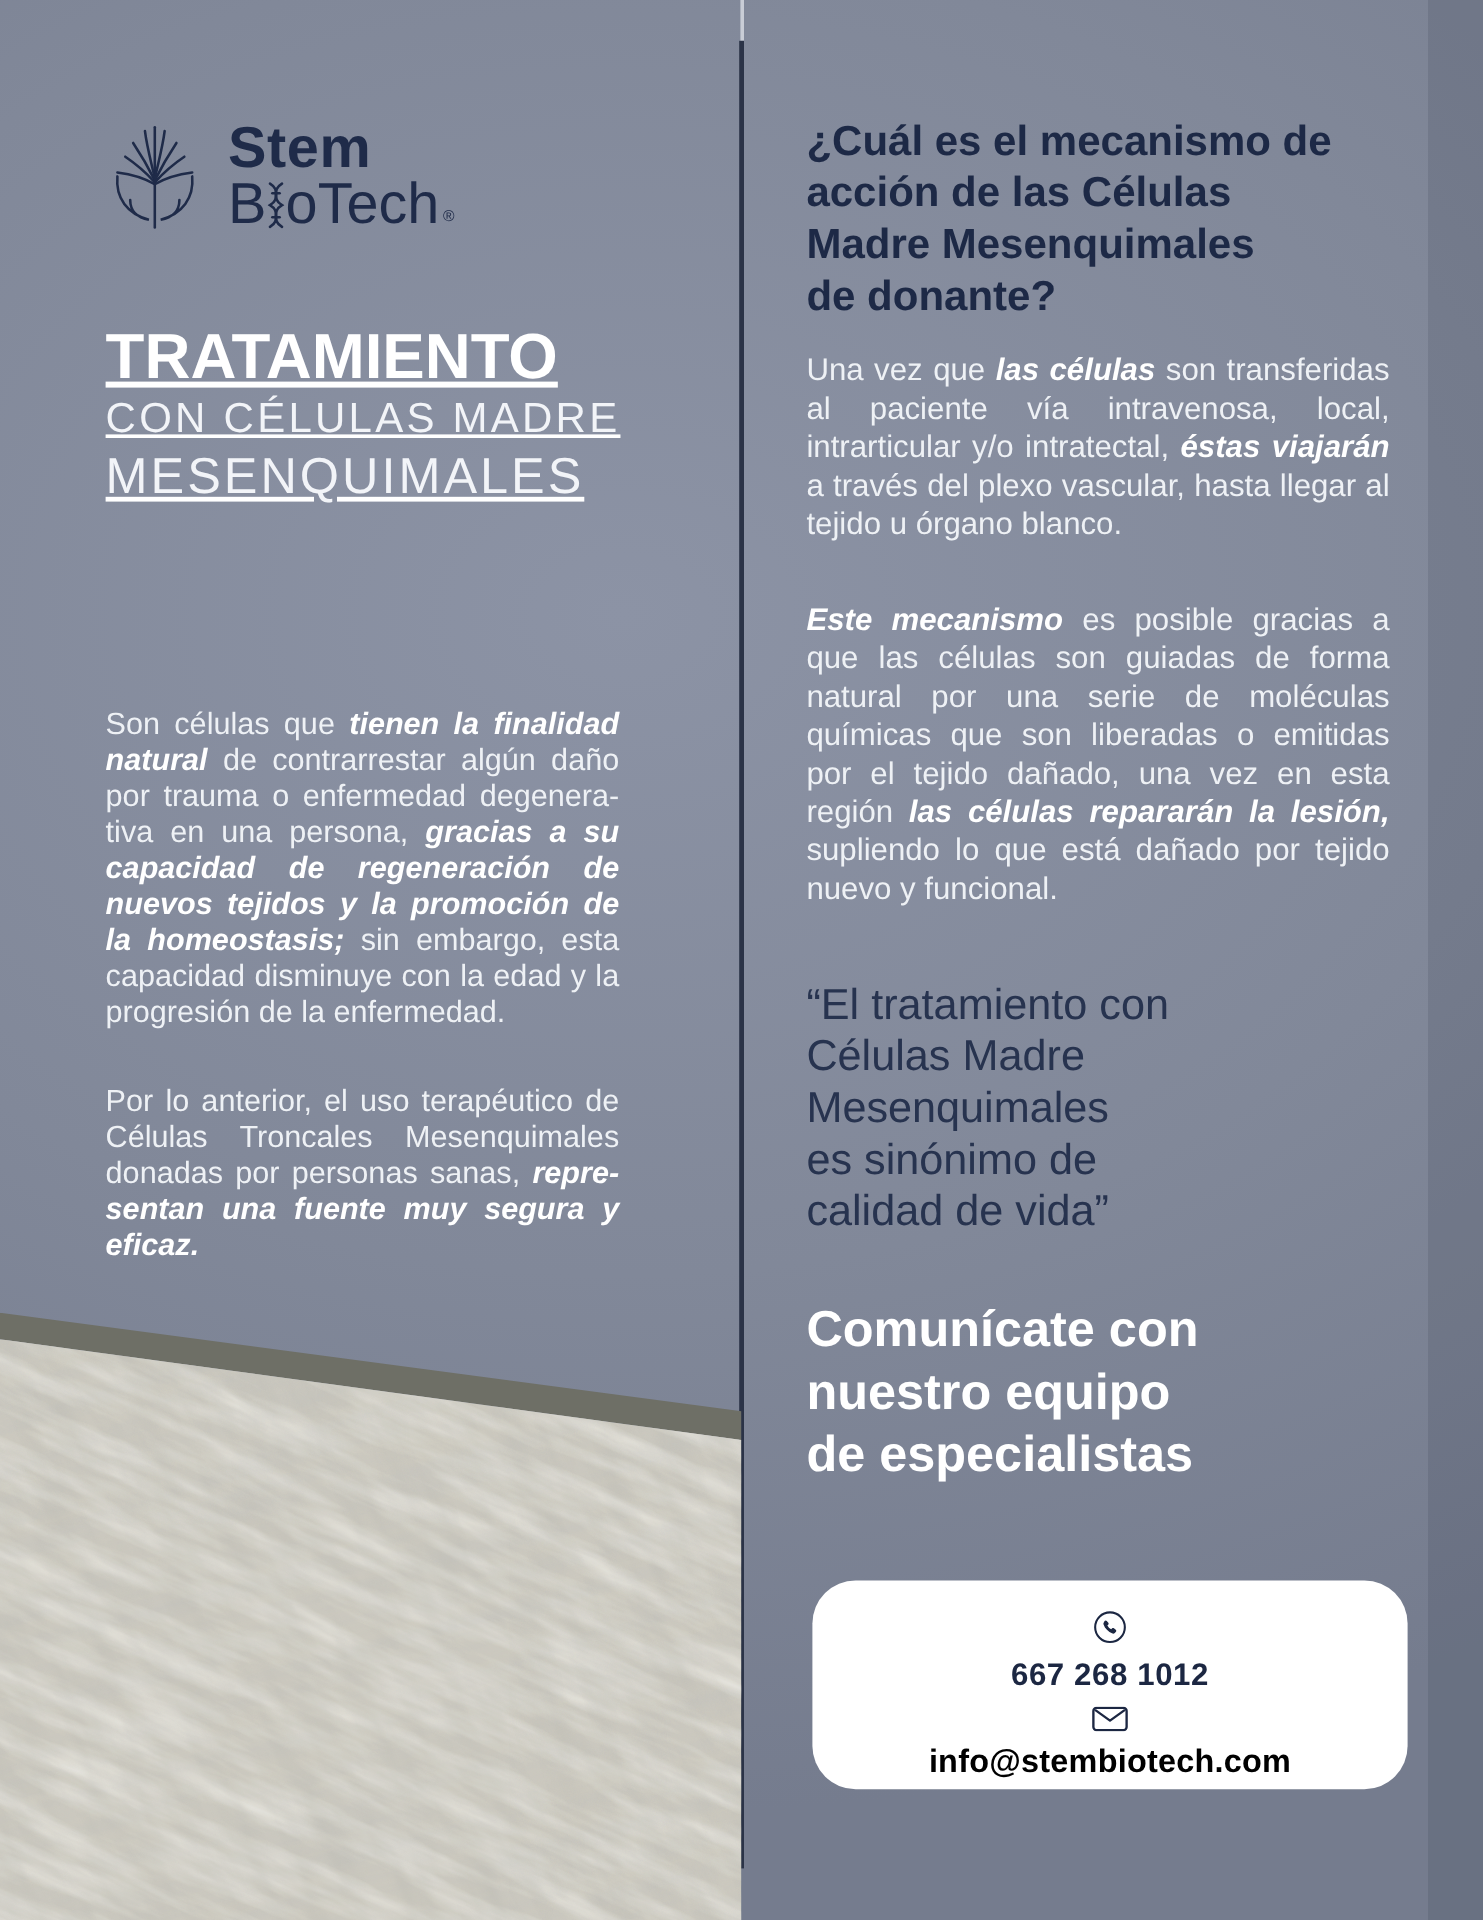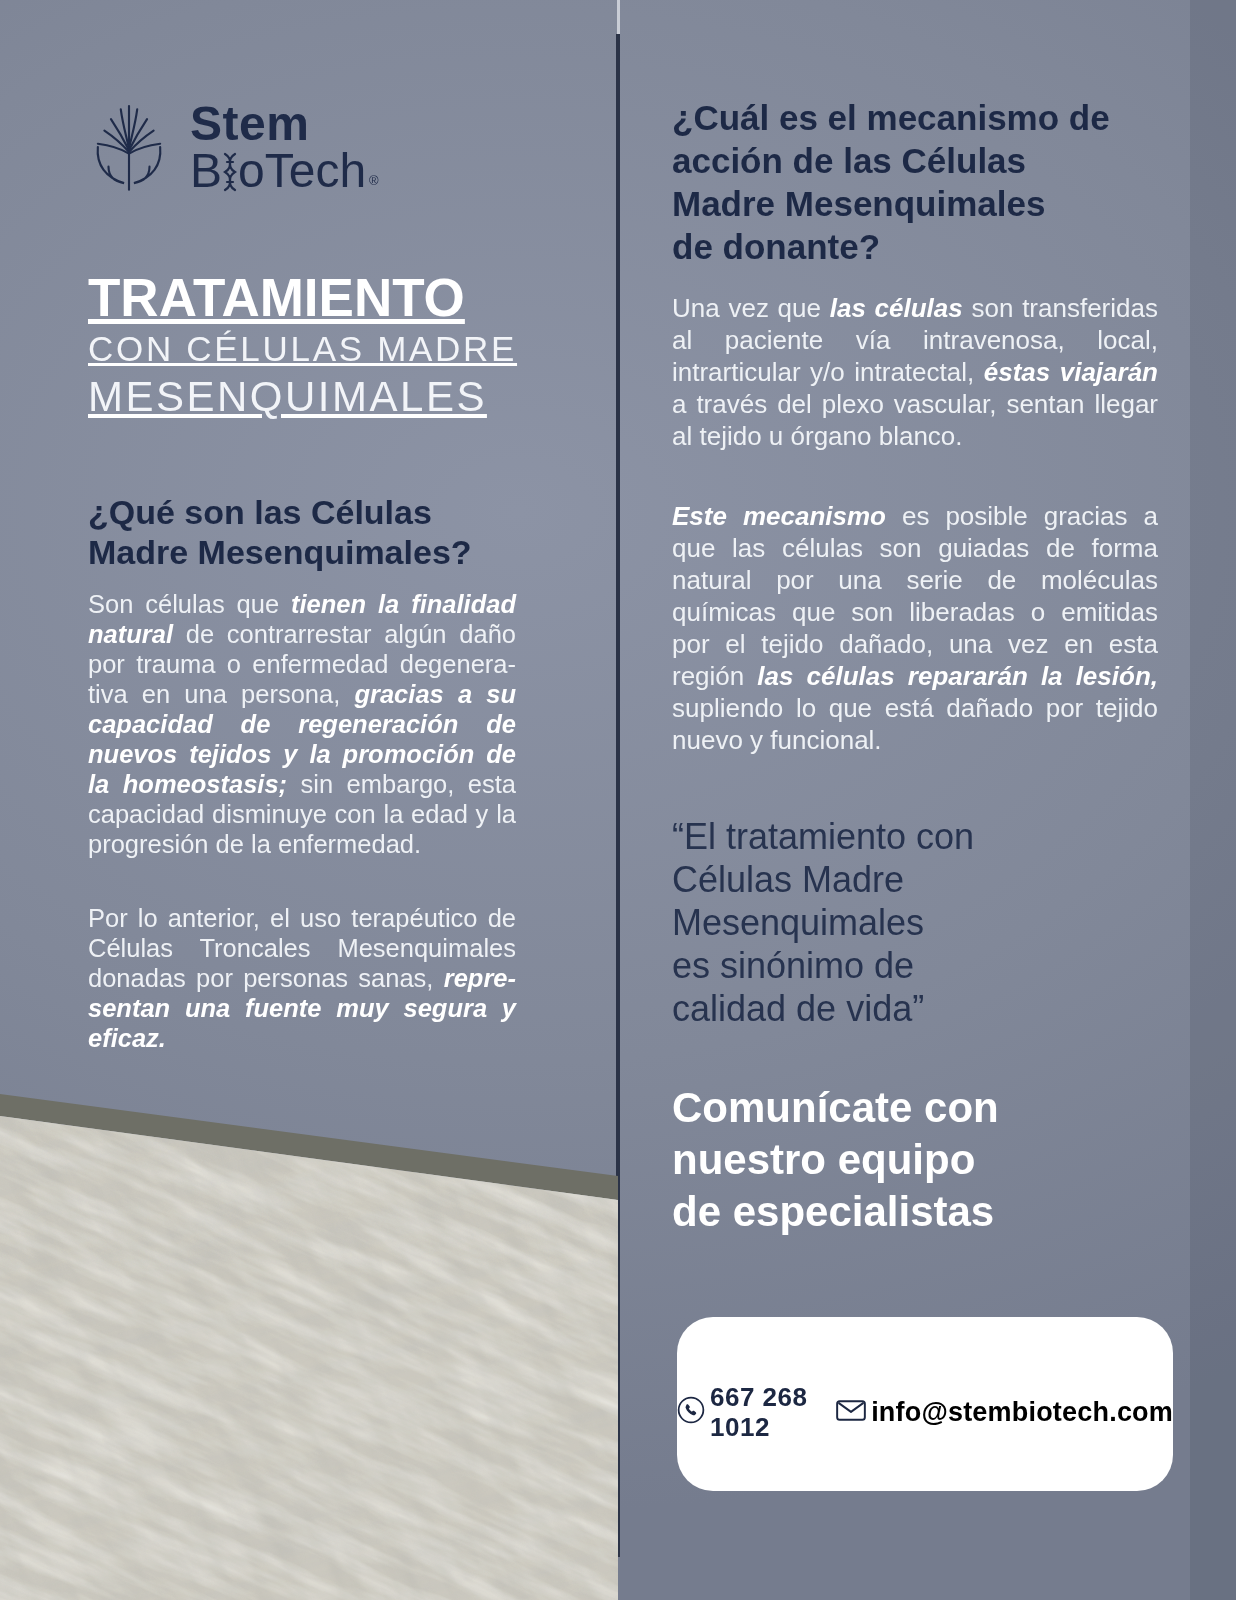--- a/index.html
+++ b/index.html
@@ -36,21 +36,21 @@
   
   .r-heading{position:absolute;left:672px;top:96px;width:500px;font-size:35px;font-weight:700;
              line-height:43px;color:#1d2946;white-space:pre-line;}
   .rp1{position:absolute;left:672px;top:292px;width:486px;font-size:26px;line-height:32px;}
   .rp2{position:absolute;left:672px;top:500px;width:486px;font-size:26px;line-height:32px;}
   .quote{position:absolute;left:672px;top:815px;width:500px;font-size:36px;font-weight:500;
          line-height:43px;color:#27334f;white-space:pre-line;}
   .cta{position:absolute;left:672px;top:1082px;width:500px;font-size:42px;font-weight:700;
        line-height:52px;color:#ffffff;white-space:pre-line;}
   .card{position:absolute;left:677px;top:1317px;width:496px;height:174px;background:#ffffff;
-        border-radius:36px;display:flex;flex-direction:row;align-items:center;
+        border-radius:36px;display:flex;flex-direction:column;align-items:center;
         justify-content:center;gap:5px;padding-top:16px;box-sizing:border-box;}
   .card .phone-num{font-size:26px;font-weight:700;color:#1c2742;letter-spacing:.5px;line-height:30px;}
   .card .email{font-size:27px;font-weight:700;color:#000000;letter-spacing:.2px;line-height:30px;}
   .icon-gap{height:2px;}
 </style>
 </head>
 <body>
 
 <div id="page">
 
@@ -89,22 +89,20 @@
             </svg></span><span>oTech</span><span class="reg">®</span></div>
     </div>
   </div>
 
   <div class="title-block">
     <div class="title-1">TRATAMIENTO</div>
     <div class="title-2">CON CÉLULAS MADRE</div>
     <div class="title-3">MESENQUIMALES</div>
   </div>
 
-  <div class="q-heading">¿Qué son las Células
-Madre Mesenquimales?</div>
 
   <div class="body-par p1"><span>Son células que </span><span class="b">tienen la finalidad natural</span><span> de contrarrestar algún daño por trauma o enfermedad degenera­tiva en una persona, </span><span class="b">gracias a su capacidad de regeneración de nuevos tejidos y la promoción de la homeostasis;</span><span> sin embargo, esta capacidad disminuye con la edad y la progresión de la enfermedad.</span></div>
   <div class="body-par p2"><span>Por lo anterior, el uso terapéutico de Células Troncales Mesenquimales donadas por personas sanas, </span><span class="b">repre­sentan una fuente muy segura y eficaz.</span></div>
 
   <div class="photo-wrap">
     <div class="photo-band"></div>
     <div class="photo">
       <svg viewBox="0 0 618 512" preserveAspectRatio="none" aria-hidden="true">
         <defs>
           <filter id="fib1" x="-20%" y="-20%" width="140%" height="140%">
@@ -133,21 +131,21 @@
         <rect x="0" y="0" width="618" height="512" fill="#ffffff" opacity="0.06"></rect>
       </svg>
     </div>
   </div>
 
   <div class="r-heading">¿Cuál es el mecanismo de
 acción de las Células
 Madre Mesenquimales
 de donante?</div>
 
-  <div class="body-par rp1"><span>Una vez que </span><span class="b">las células</span><span> son transferi­das al paciente vía intravenosa, local, intrarticular y/o intratectal, </span><span class="b">éstas via­jarán</span><span> a través del plexo vascular, sentan llegar al tejido u órgano blanco.</span></div>
+  <div class="body-par rp1"><span>Una vez que </span><span class="b">las células</span><span> son transferi­das al paciente vía intravenosa, local, intrarticular y/o intratectal, </span><span class="b">éstas via­jarán</span><span> a través del plexo vascular, hasta llegar al tejido u órgano blanco.</span></div>
   <div class="body-par rp2"><span class="b">Este mecanismo</span><span> es posible gracias a que las células son guiadas de forma natural por una serie de moléculas químicas que son liberadas o emiti­das por el tejido dañado, una vez en esta región </span><span class="b">las células repararán la lesión,</span><span> supliendo lo que está dañado por tejido nuevo y funcional.</span></div>
 
   <div class="quote">“El tratamiento con
 Células Madre
 Mesenquimales
 es sinónimo de
 calidad de vida”</div>
 
   <div class="cta">Comunícate con
 nuestro equipo

